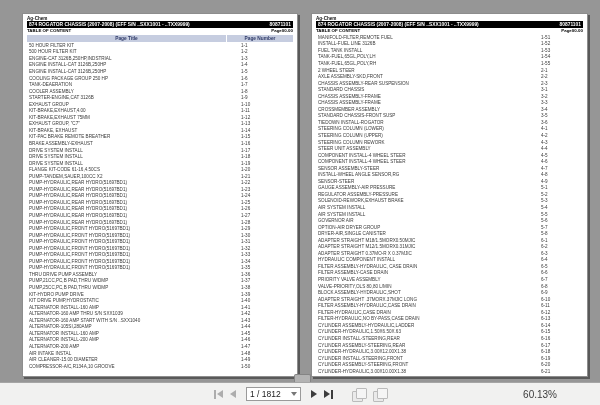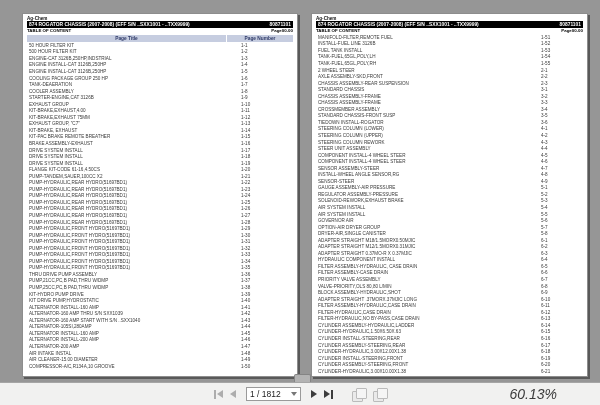--- a/index.html
+++ b/index.html
@@ -54,21 +54,21 @@
                   border-top:4px solid #777; margin-left:2px; }
 
   .viewicons { display:flex; gap:8px; margin-left:12px; }
   .pgicon { position:relative; width:13px; height:12px; opacity:.85; cursor:default; }
   .pgicon::before { content:""; position:absolute; left:0; top:3px; width:9px; height:9px;
                     border:1px solid #b2b2b2; background:#e9e9e9; border-radius:1px; }
   .pgicon::after  { content:""; position:absolute; left:4px; top:0; width:9px; height:9px;
                     border:1px solid #b2b2b2; background:#f6f6f6; border-radius:1px; }
 
   .zoomlabel { position:absolute; right:43px; top:50%; transform:translateY(-50%);
-               font-size:14px; color:#3b3b3b;font-style:italic; }
+               font-size:10px; color:#3b3b3b; }
 
   .grip { position:absolute; left:294px; bottom:23px; width:17px; height:8px;
           background:#b3b3b3; border:1px solid #848484; border-bottom:none;
           border-radius:2px 2px 0 0; }
 </style>
 </head>
 <body>
 
 <div>
 

